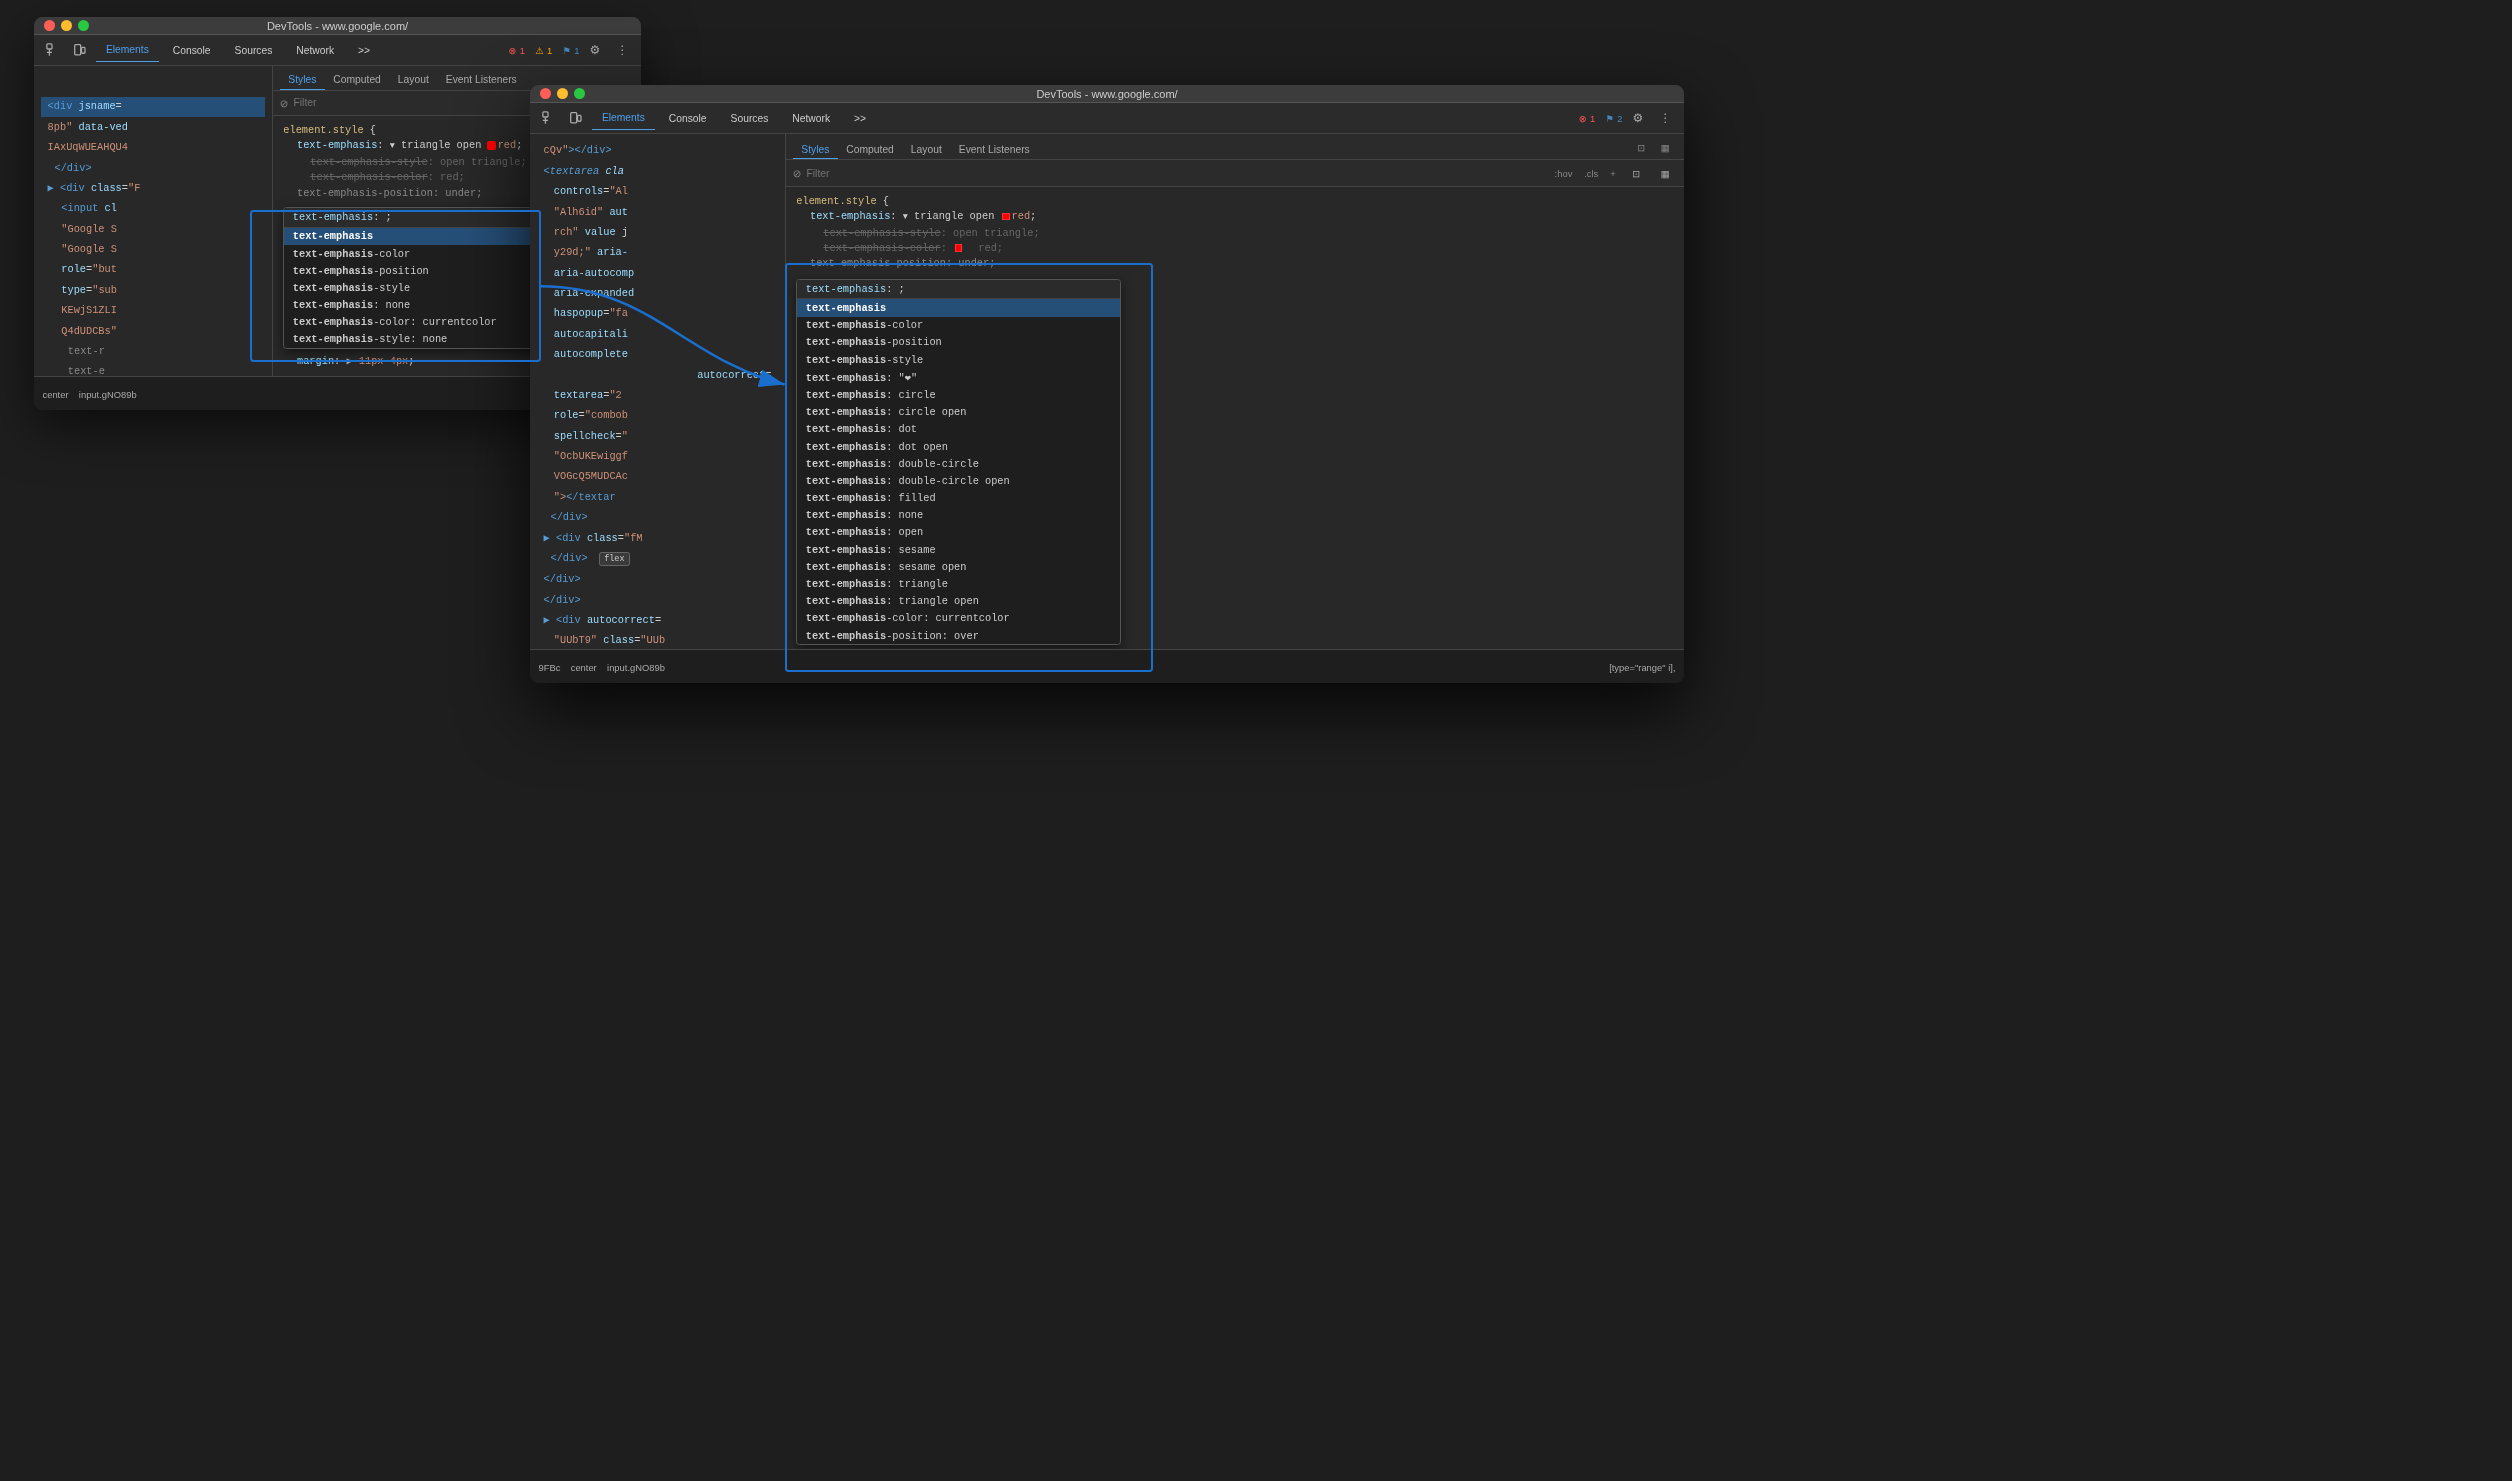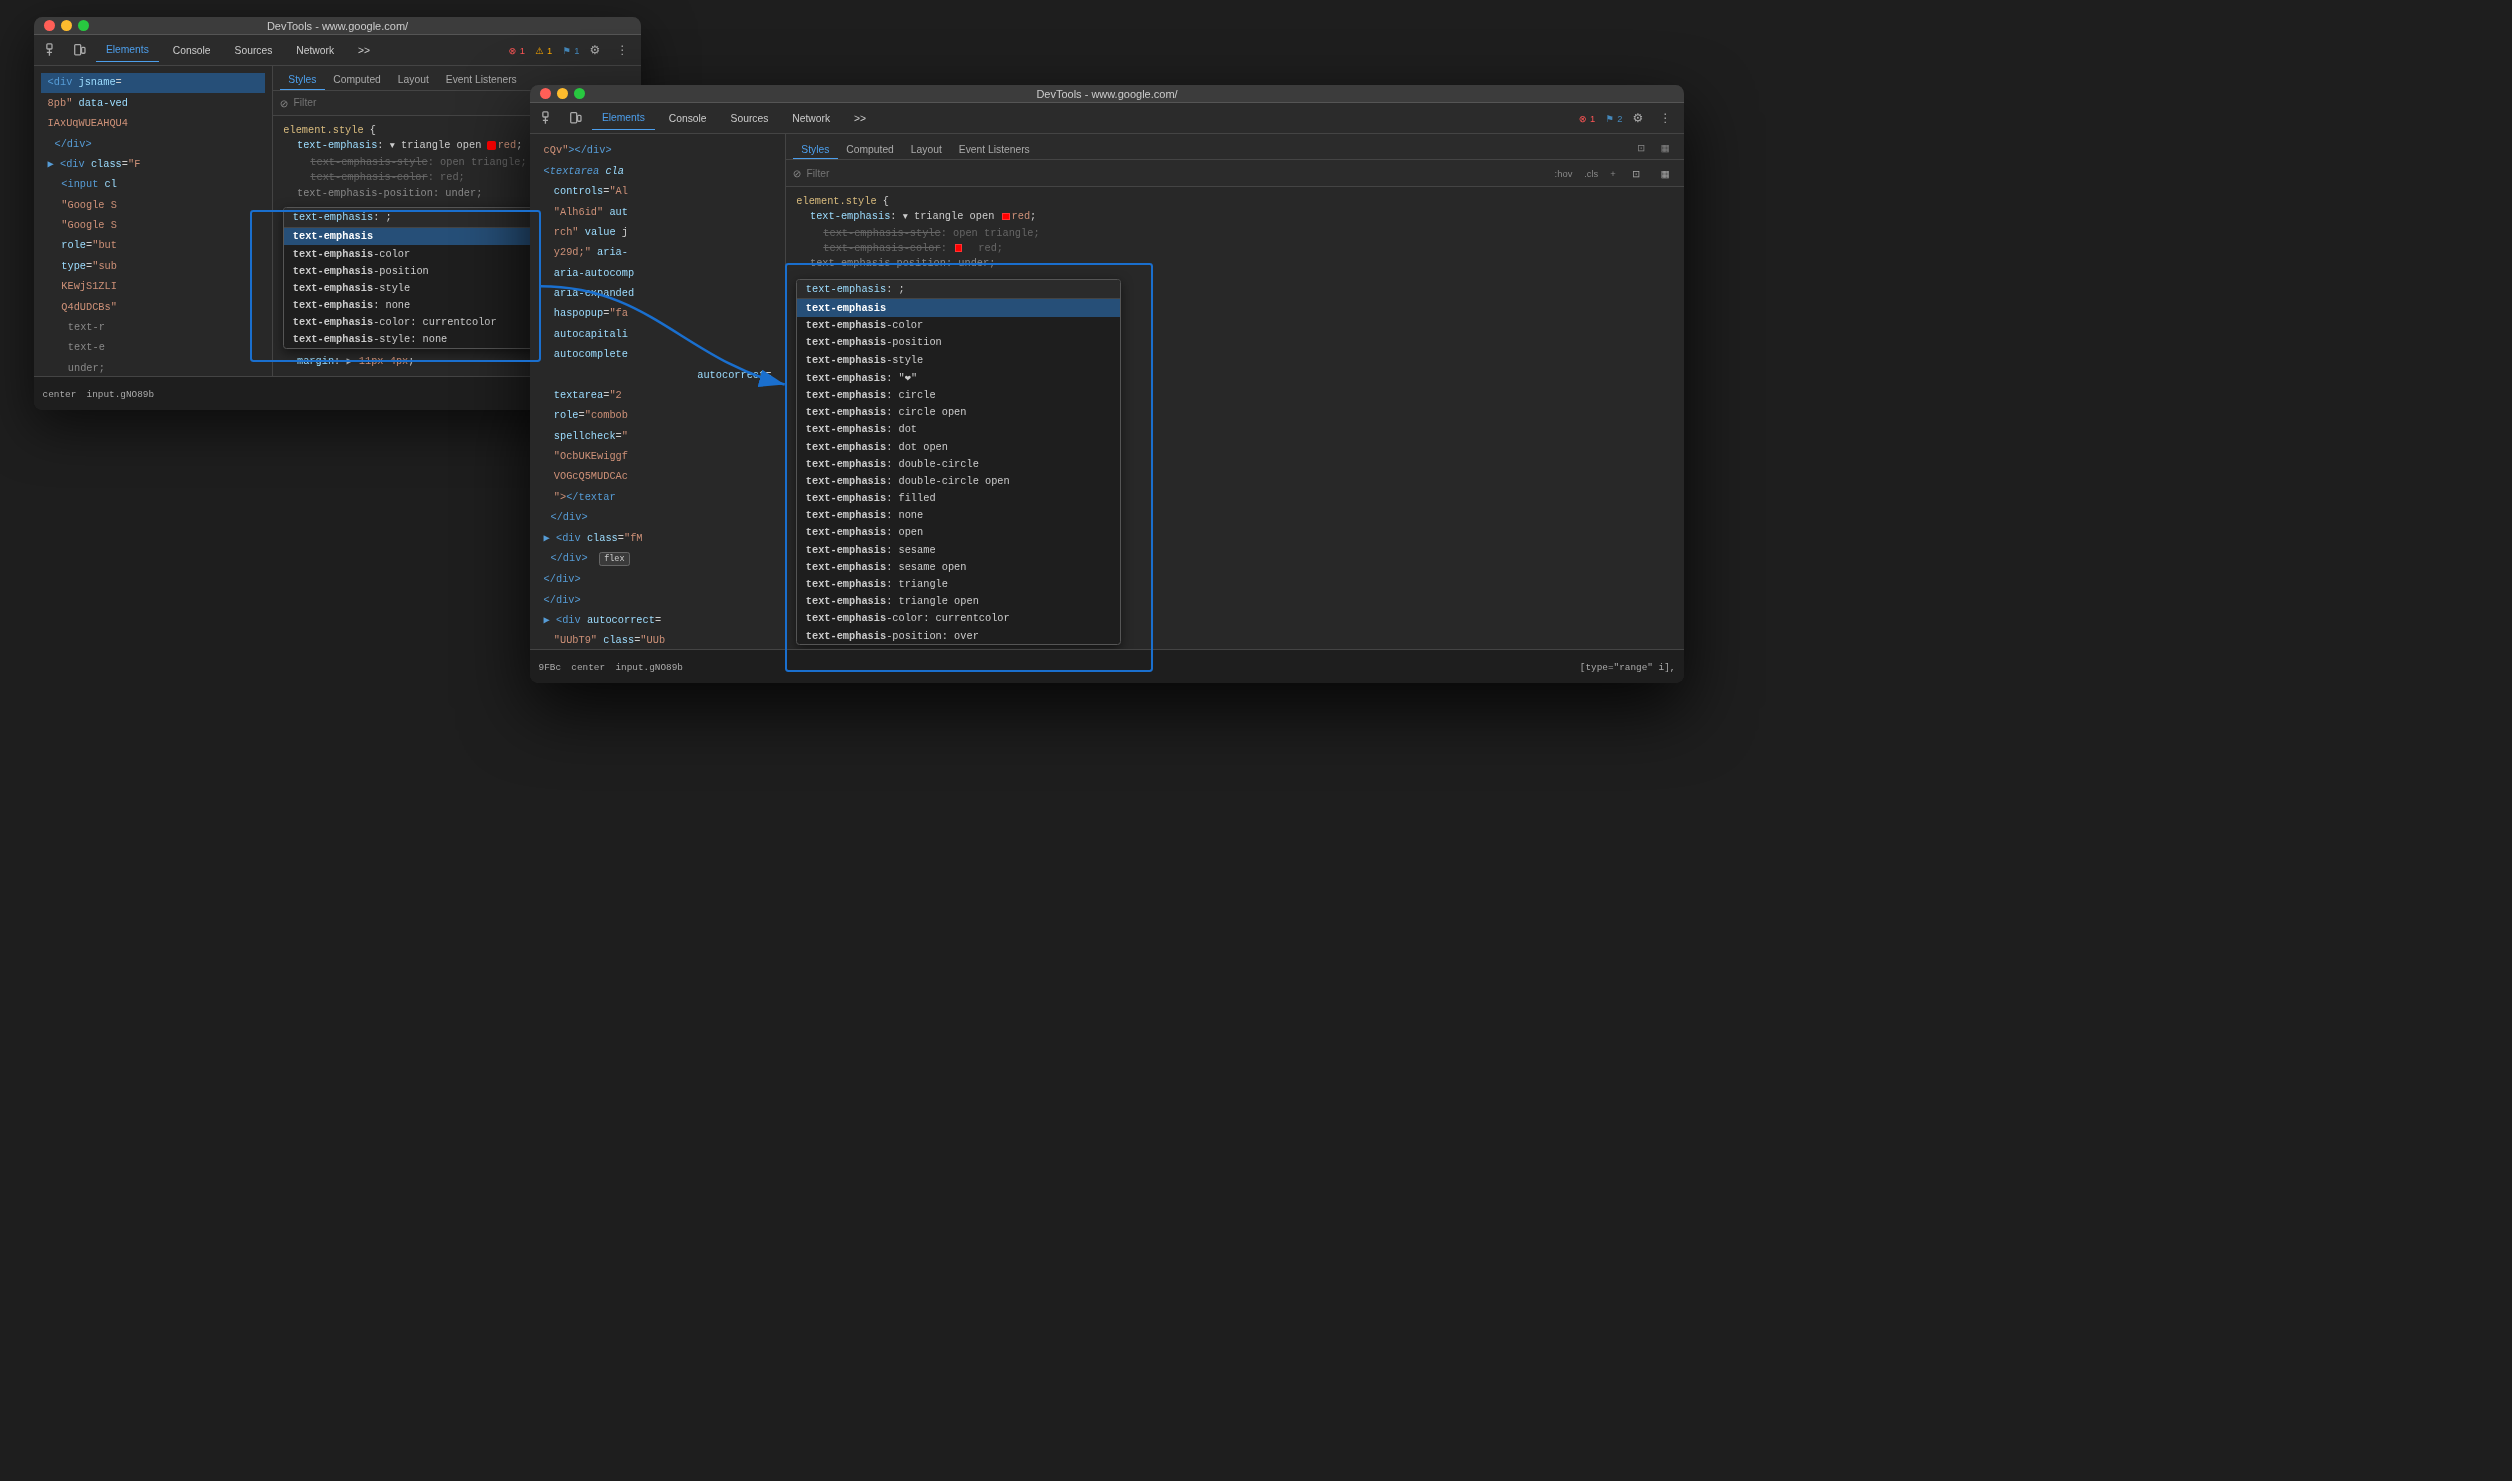--- a/index.html
+++ b/index.html
@@ -219,21 +219,21 @@
     .status-bar {
       height: 37px;
       background: #1e1e1e;
       border-top: 0.9px solid #444;
       display: flex;
       align-items: center;
       padding: 0 8.5px;
       gap: 10.3px;
       font-size: 9.4px;
       color: #888;
-      font-family: Liberation Mono, monospace;
+      font-family: Liberation Sans, sans-serif;
     }
     .status-bar-item { color: #aaa; }
 
     
     .panels-row {
       display: flex;
       height: calc(100% - 32px - 31px - 20.5px);
     }
     .left-panel {
       width: 256px;
@@ -405,21 +405,21 @@
         <span style="color:#48b;">1</span>
       </div>
       <div class="toolbar-icon-btn">⚙</div>
       <div class="toolbar-icon-btn">⋮</div>
     </div>
 
     <div class="bg-panels-row">
 
       <div class="bg-left-panel">
         <div class="dom-panel" style="padding-top:6.8px;">
-          <div class="dom-row-selected" style="padding:1.7px 6.8px;">
+          <div class="dom-row-selected" style="padding:1.7px 6.8px;margin-top:24px;">
             <span class="dom-tag">&lt;div</span> <span class="dom-attr">jsname</span>=
           </div>
           <div style="padding:1.7px 6.8px;">
             <span class="dom-attr-val">8pb"</span> <span class="dom-attr">data-ved</span>
           </div>
           <div style="padding:1.7px 6.8px;">
             <span class="dom-attr-val">IAxUqWUEAHQU4</span>
           </div>
           <div style="padding:1.7px 6.8px; padding-left:13.7px;">
             <span class="dom-tag">&lt;/div&gt;</span>

